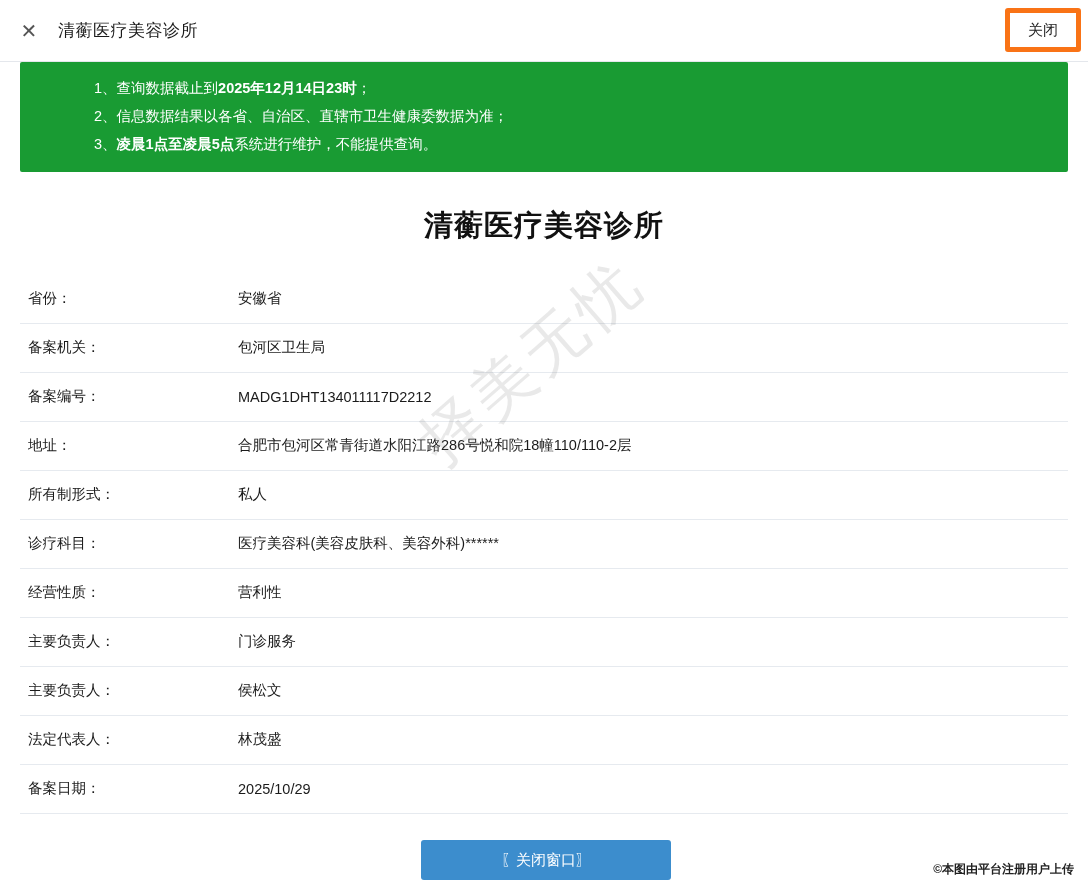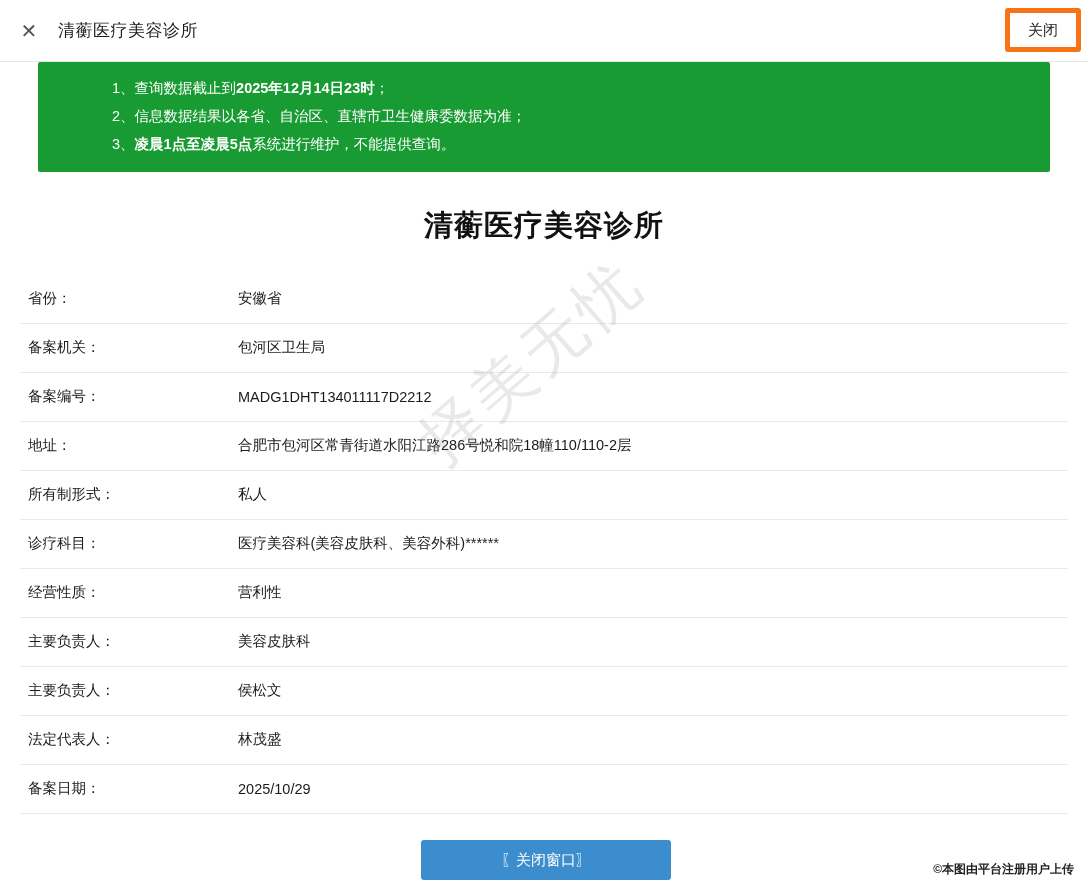--- a/index.html
+++ b/index.html
@@ -41,21 +41,21 @@
     background: #fff;
     font-size: 15px;
     color: #222;
     display: flex; align-items: center; justify-content: center;
     cursor: pointer;
     font-family: "Liberation Sans", sans-serif;
   }
 
   
   #notice {
-    margin: 0 38px;
+    margin: 0 20px;
     background: #199b33;
     color: #ffffff;
     padding: 12px 0 14px 0;
     border-radius: 2px;
   }
   .notice-line {
     font-size: 14.5px;
     line-height: 28px;
     padding-left: 74px;
     white-space: nowrap;
@@ -186,21 +186,21 @@
     <tr>
       <td class="label">诊疗科目：</td>
       <td class="value">医疗美容科(美容皮肤科、美容外科)******</td>
     </tr>
     <tr>
       <td class="label">经营性质：</td>
       <td class="value">营利性</td>
     </tr>
     <tr>
       <td class="label">主要负责人：</td>
-      <td class="value">美容皮肤科</td>
+      <td class="value">门诊服务</td>
     </tr>
     <tr>
       <td class="label">主要负责人：</td>
       <td class="value">侯松文</td>
     </tr>
     <tr>
       <td class="label">法定代表人：</td>
       <td class="value">林茂盛</td>
     </tr>
     <tr>

